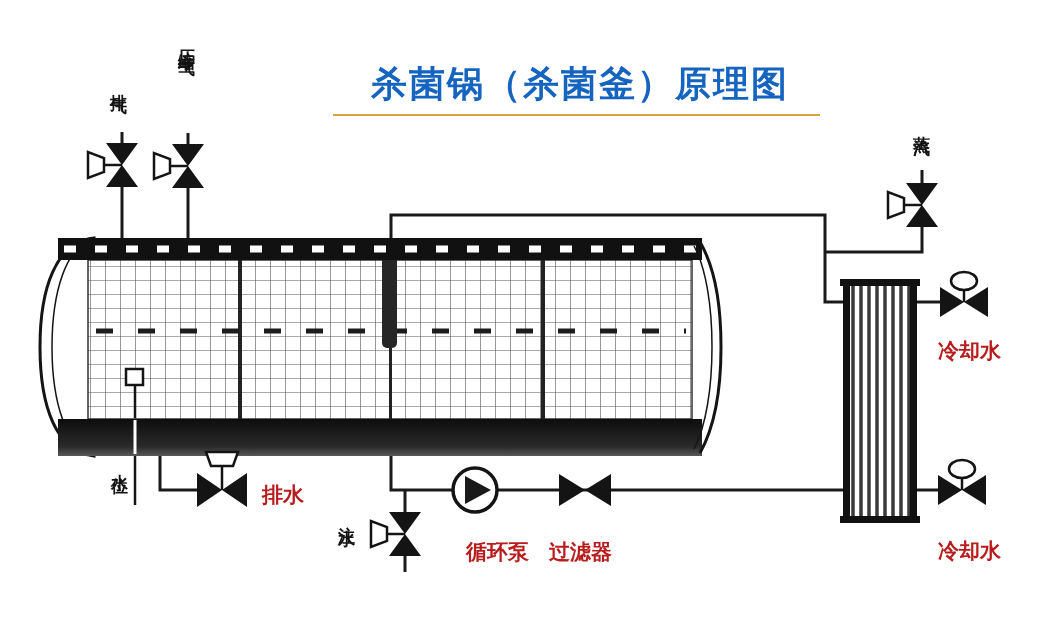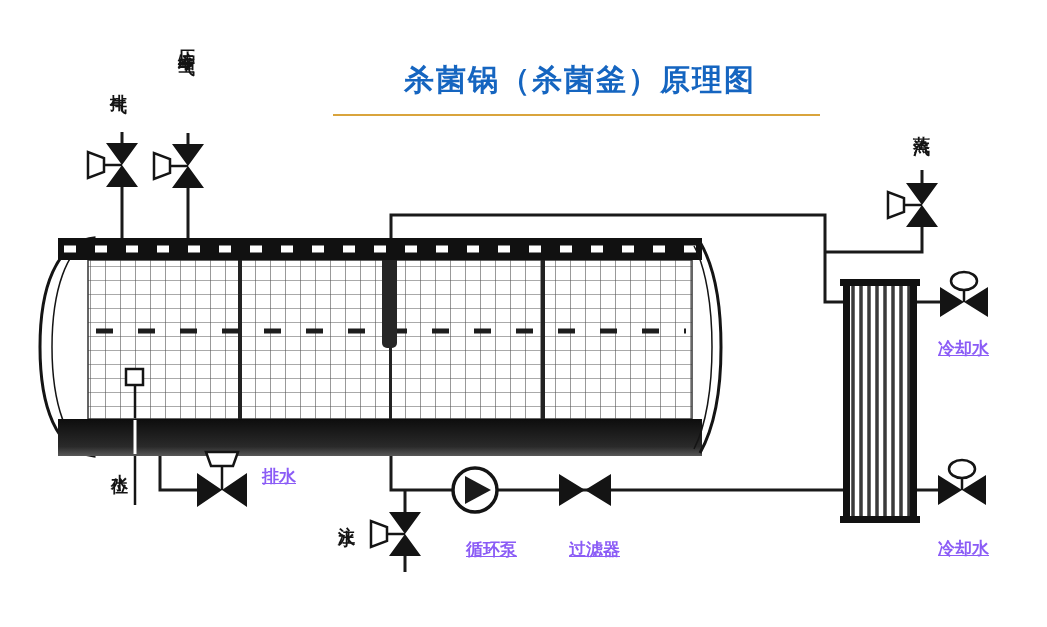--- a/index.html
+++ b/index.html
@@ -3,26 +3,26 @@
 <meta charset="utf-8">
 <style>
   html,body{margin:0;padding:0;background:#ffffff;}
   .stage{
     position:relative;width:1047px;height:627px;background:#ffffff;overflow:hidden;
     font-family:"Liberation Sans","DejaVu Sans",sans-serif;
   }
   .stage svg{position:absolute;left:0;top:0;}
   .title{
     position:absolute;left:330px;top:60px;width:500px;text-align:center;
-    font-size:30px;font-weight:700;letter-spacing:2px;color:#1565c0;
+    font-size:36px;font-weight:700;letter-spacing:2px;color:#1565c0;
   }
   .title-underline{
     position:absolute;left:333px;top:114px;width:487px;height:2px;background:#d9a43c;
   }
-  .label{position:absolute;font-size:17px;font-weight:700;color:#8b5cf6;white-space:nowrap;text-decoration:underline;}
+  .label{position:absolute;font-size:21px;font-weight:700;color:#b91c1c;white-space:nowrap;}
   .vlabel{
     position:absolute;font-size:17px;font-weight:700;color:#141414;
     writing-mode:vertical-rl;text-orientation:upright;letter-spacing:3px;line-height:1;
   }
 </style>
 </head>
 <body>
 
 <div class="stage">
 
@@ -156,17 +156,17 @@
   <div class="title-underline" style="background: rgb(217, 164, 60);"></div>
 
   <div class="vlabel" style="left:110px;top:80px;">排气</div>
   <div class="vlabel" style="left:178px;top:36px;">压缩空气</div>
   <div class="vlabel" style="left:913px;top:122px;">蒸汽</div>
   <div class="vlabel" style="left:111px;top:460px;">水位</div>
   <div class="vlabel" style="left:338px;top:513px;">注水</div>
 
   <div class="label" style="left:938px;top:337px;">冷却水</div>
   <div class="label" style="left:938px;top:537px;">冷却水</div>
-  <div class="label" style="left:262px;top:465px;">排水</div>
+  <div class="label" style="left:262px;top:481px;">排水</div>
   <div class="label" style="left:442px;top:538px;margin-left:24px;">循环泵</div>
-  <div class="label" style="left:569px;top:538px;">过滤器</div>
+  <div class="label" style="left:549px;top:538px;">过滤器</div>
 
 </div>
 
 </body></html>

